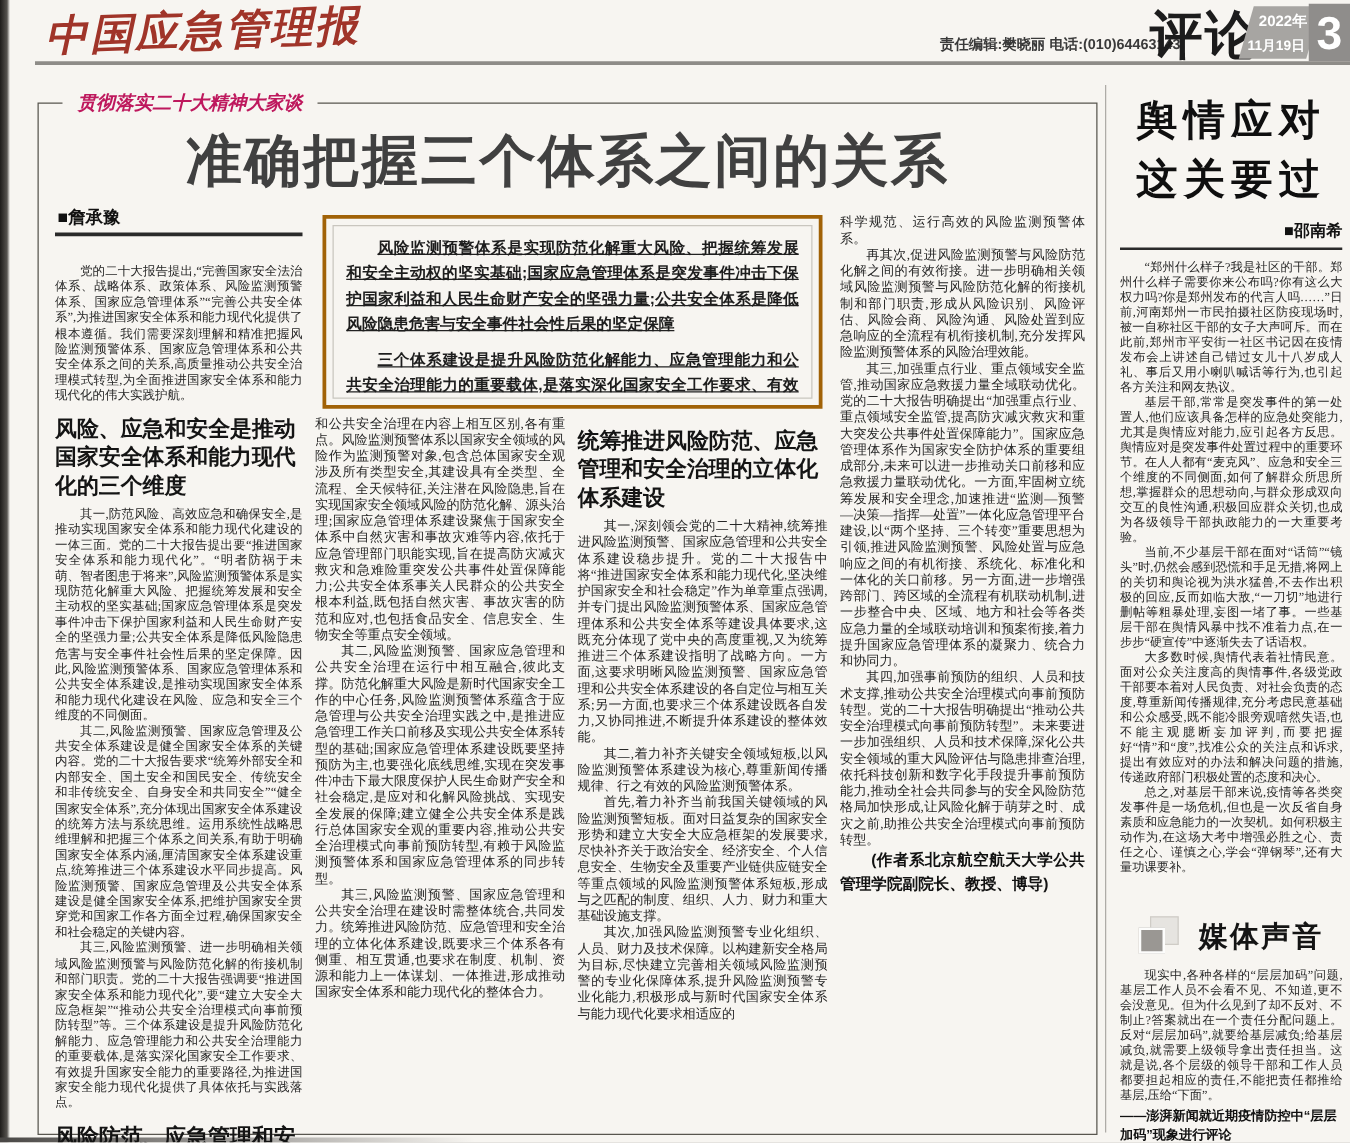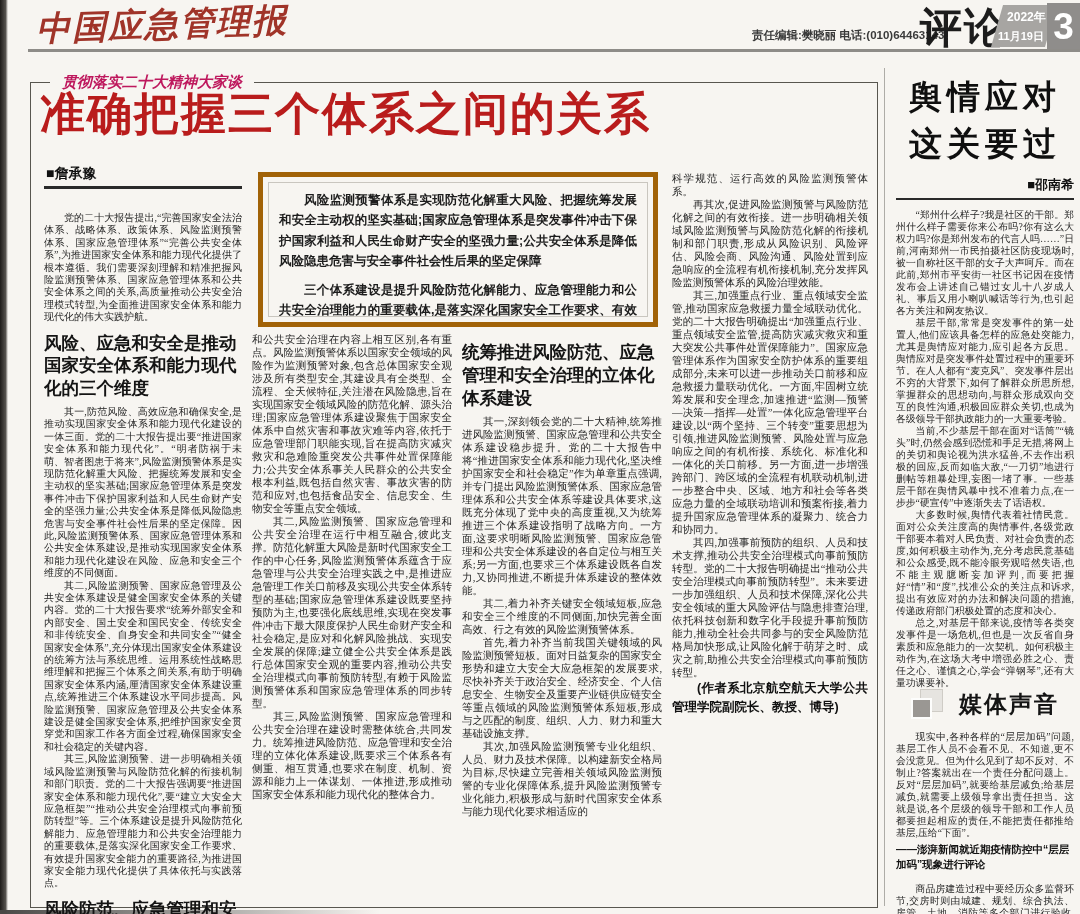--- a/index.html
+++ b/index.html
@@ -23,26 +23,26 @@
   .date-band .dy{display:block;transform:skewX(16deg);color:#fff;font-weight:bold;text-align:center;}
   .date-year{font-size:12px;margin-top:4px;}
   .date-day{font-size:11px;margin-top:3px;}
   .page-num{position:absolute;left:1047px;top:3px;width:33px;height:46px;background:#8f8d8b;color:#fff;
             font-size:37px;font-weight:bold;text-align:center;line-height:47px;}
 
   
   .article-frame{position:absolute;left:30px;top:82px;width:846px;height:824px;border:1.6px solid #58564f;}
   .kicker{position:absolute;left:50px;top:73px;background:#f7f5f1;padding:0 12px;
           font-weight:700;font-style:italic;font-size:15px;color:#be185d;}
-  .headline{position:absolute;left:40px;top:84px;width:828px;text-align:left;
-            font-weight:900;font-size:45px;letter-spacing:2px;color:#b91c1c;}
+  .headline{position:absolute;left:40px;top:99px;width:828px;text-align:center;
+            font-weight:900;font-size:45px;letter-spacing:2px;color:#404040;}
   .byline-main{position:absolute;left:46px;top:165px;font-weight:700;font-size:14px;color:#111;}
   .byline-rule{position:absolute;left:44px;top:186px;width:198px;height:2.5px;background:#2a2a2a;}
 
-  .intro-box{position:absolute;left:258px;top:172px;width:400px;height:155px;border:5px solid #a16207;padding:5px;box-sizing:border-box;}
+  .intro-box{position:absolute;left:258px;top:172px;width:400px;height:155px;border:3px solid #a16207;padding:5px;box-sizing:border-box;text-decoration:underline;}
   .intro-inner{border:1px solid #c9c6bf;height:100%;box-sizing:border-box;padding:7px 10px;overflow:hidden;}
   .intro-inner p{font-family:"Liberation Sans","DejaVu Sans",sans-serif;font-size:12.5px;font-weight:600;
                  line-height:1.62;text-align:justify;text-indent:2em;margin:0 0 9px;color:#1d1d1d;}
 
   .col{position:absolute;overflow:hidden;text-align:justify;color:#262626;}
   .col p{text-indent:2em;margin:0;}
   .col p.noindent{text-indent:0;}
   .c1{left:44px;top:212px;width:198px;height:708px;font-size:10px;line-height:12.4px;}
   .c2{left:252px;top:333px;width:200px;height:567px;font-size:10.5px;line-height:13px;}
   .c3{left:462px;top:333px;width:200px;height:567px;font-size:10.5px;line-height:13px;}
@@ -52,21 +52,21 @@
   .credit{font-family:"Liberation Sans","DejaVu Sans",sans-serif;font-weight:700;font-size:12.5px;
           line-height:1.5;text-indent:2em;margin-top:12px;color:#111;}
 
   
   .v-divider{position:absolute;left:884px;top:68px;width:1px;height:838px;background:#aeaca7;}
   .sidebar{position:absolute;left:896px;top:68px;width:178px;height:846px;overflow:hidden;}
   .side-title{text-align:center;font-weight:700;font-size:33px;letter-spacing:5px;line-height:1.42;color:#0f0f0f;margin-top:6px;}
   .side-byline{font-family:"Liberation Sans","DejaVu Sans",sans-serif;font-weight:700;font-size:13px;margin-top:8px;color:#111;text-align:right;}
   .side-byline-rule{height:2.5px;background:#2a2a2a;margin:4px 0 9px;}
   .side-body p{font-size:9.8px;line-height:12px;text-align:justify;text-indent:2em;margin:0;color:#262626;}
-  .media-head{display:flex;align-items:flex-start;justify-content:center;gap:16px;margin:0 0 10px;}
+  .media-head{display:flex;align-items:center;justify-content:center;gap:16px;margin:32px 0 10px;}
   .media-icon{position:relative;width:32px;height:32px;flex:0 0 auto;}
   .media-icon .sq-back{position:absolute;right:0;top:0;width:21px;height:21px;background:#e6e4e0;border:1px solid #cfccc6;}
   .media-icon .sq-front{position:absolute;left:0;bottom:2px;width:17px;height:17px;background:#9a9793;border:2px solid #fdfdfc;}
   .media-title{font-family:"Liberation Sans","DejaVu Sans",sans-serif;font-weight:900;font-size:23px;letter-spacing:2px;color:#141414;}
   .media-item p.mtext{font-size:9.8px;line-height:12px;text-align:justify;text-indent:2em;margin:0;color:#262626;}
   .media-source{font-family:"Liberation Sans","DejaVu Sans",sans-serif;font-weight:700;font-size:10.5px;
                 line-height:1.45;margin:3px 0 10px;color:#111;}
 </style>
 </head>
 <body>
@@ -111,21 +111,21 @@
 
   <div class="col c2">
     <p class="noindent">和公共安全治理在内容上相互区别,各有重点。风险监测预警体系以国家安全领域的风险作为监测预警对象,包含总体国家安全观涉及所有类型安全,其建设具有全类型、全流程、全天候特征,关注潜在风险隐患,旨在实现国家安全领域风险的防范化解、源头治理;国家应急管理体系建设聚焦于国家安全体系中自然灾害和事故灾难等内容,依托于应急管理部门职能实现,旨在提高防灾减灾救灾和急难险重突发公共事件处置保障能力;公共安全体系事关人民群众的公共安全根本利益,既包括自然灾害、事故灾害的防范和应对,也包括食品安全、信息安全、生物安全等重点安全领域。</p>
     <p>其二,风险监测预警、国家应急管理和公共安全治理在运行中相互融合,彼此支撑。防范化解重大风险是新时代国家安全工作的中心任务,风险监测预警体系蕴含于应急管理与公共安全治理实践之中,是推进应急管理工作关口前移及实现公共安全体系转型的基础;国家应急管理体系建设既要坚持预防为主,也要强化底线思维,实现在突发事件冲击下最大限度保护人民生命财产安全和社会稳定,是应对和化解风险挑战、实现安全发展的保障;建立健全公共安全体系是践行总体国家安全观的重要内容,推动公共安全治理模式向事前预防转型,有赖于风险监测预警体系和国家应急管理体系的同步转型。</p>
     <p>其三,风险监测预警、国家应急管理和公共安全治理在建设时需整体统合,共同发力。统筹推进风险防范、应急管理和安全治理的立体化体系建设,既要求三个体系各有侧重、相互贯通,也要求在制度、机制、资源和能力上一体谋划、一体推进,形成推动国家安全体系和能力现代化的整体合力。</p>
   </div>
 
   <div class="col c3">
     <div class="sec-h">统筹推进风险防范、应急管理和安全治理的立体化体系建设</div>
     <p>其一,深刻领会党的二十大精神,统筹推进风险监测预警、国家应急管理和公共安全体系建设稳步提升。党的二十大报告中将“推进国家安全体系和能力现代化,坚决维护国家安全和社会稳定”作为单章重点强调,并专门提出风险监测预警体系、国家应急管理体系和公共安全体系等建设具体要求,这既充分体现了党中央的高度重视,又为统筹推进三个体系建设指明了战略方向。一方面,这要求明晰风险监测预警、国家应急管理和公共安全体系建设的各自定位与相互关系;另一方面,也要求三个体系建设既各自发力,又协同推进,不断提升体系建设的整体效能。</p>
-    <p>其二,着力补齐关键安全领域短板,应急和安全三个维度的不同侧面,加快完善全面高效、行之有效的风险监测预警体系。</p>
+    <p>其二,着力补齐关键安全领域短板,以风险监测预警体系建设为核心,尊重新闻传播规律、行之有效的风险监测预警体系。</p>
     <p>首先,着力补齐当前我国关键领域的风险监测预警短板。面对日益复杂的国家安全形势和建立大安全大应急框架的发展要求,尽快补齐关于政治安全、经济安全、个人信息安全、生物安全及重要产业链供应链安全等重点领域的风险监测预警体系短板,形成与之匹配的制度、组织、人力、财力和重大基础设施支撑。</p>
     <p>其次,加强风险监测预警专业化组织、人员、财力及技术保障。以构建新安全格局为目标,尽快建立完善相关领域风险监测预警的专业化保障体系,提升风险监测预警专业化能力,积极形成与新时代国家安全体系与能力现代化要求相适应的</p>
   </div>
 
   <div class="col c4">
     <p class="noindent">科学规范、运行高效的风险监测预警体系。</p>
     <p>再其次,促进风险监测预警与风险防范化解之间的有效衔接。进一步明确相关领域风险监测预警与风险防范化解的衔接机制和部门职责,形成从风险识别、风险评估、风险会商、风险沟通、风险处置到应急响应的全流程有机衔接机制,充分发挥风险监测预警体系的风险治理效能。</p>
     <p>其三,加强重点行业、重点领域安全监管,推动国家应急救援力量全域联动优化。党的二十大报告明确提出“加强重点行业、重点领域安全监管,提高防灾减灾救灾和重大突发公共事件处置保障能力”。国家应急管理体系作为国家安全防护体系的重要组成部分,未来可以进一步推动关口前移和应急救援力量联动优化。一方面,牢固树立统筹发展和安全理念,加速推进“监测—预警—决策—指挥—处置”一体化应急管理平台建设,以“两个坚持、三个转变”重要思想为引领,推进风险监测预警、风险处置与应急响应之间的有机衔接、系统化、标准化和一体化的关口前移。另一方面,进一步增强跨部门、跨区域的全流程有机联动机制,进一步整合中央、区域、地方和社会等各类应急力量的全域联动培训和预案衔接,着力提升国家应急管理体系的凝聚力、统合力和协同力。</p>
     <p>其四,加强事前预防的组织、人员和技术支撑,推动公共安全治理模式向事前预防转型。党的二十大报告明确提出“推动公共安全治理模式向事前预防转型”。未来要进一步加强组织、人员和技术保障,深化公共安全领域的重大风险评估与隐患排查治理,依托科技创新和数字化手段提升事前预防能力,推动全社会共同参与的安全风险防范格局加快形成,让风险化解于萌芽之时、成灾之前,助推公共安全治理模式向事前预防转型。</p>
     <p class="credit">(作者系北京航空航天大学公共管理学院副院长、教授、博导)</p>
@@ -134,23 +134,23 @@
   <div class="v-divider"></div>
   <div class="sidebar">
     <div class="side-title">
       <div>舆情应对</div>
       <div>这关要过</div>
     </div>
     <div class="side-byline">■邵南希</div>
     <div class="side-byline-rule"></div>
     <div class="side-body">
       <p>“郑州什么样子?我是社区的干部。郑州什么样子需要你来公布吗?你有这么大权力吗?你是郑州发布的代言人吗……”日前,河南郑州一市民拍摄社区防疫现场时,被一自称社区干部的女子大声呵斥。而在此前,郑州市平安街一社区书记因在疫情发布会上讲述自己错过女儿十八岁成人礼、事后又用小喇叭喊话等行为,也引起各方关注和网友热议。</p>
-      <p>基层干部,常常是突发事件的第一处置人,他们应该具备怎样的应急处突能力,尤其是舆情应对能力,应引起各方反思。舆情应对是突发事件处置过程中的重要环节。在人人都有“麦克风”、突发事件层出不穷的大背景下,如何了解群众所思所想,掌握群众的思想动向,与群众形成双向交互的良性沟通,积极回应群众关切,也成为各级领导干部执政能力的一大重要考验。</p>
+      <p>基层干部,常常是突发事件的第一处置人,他们应该具备怎样的应急处突能力,尤其是舆情应对能力,应引起各方反思。舆情应对是突发事件处置过程中的重要环节。在人人都有“麦克风”、应急和安全三个维度的不同侧面,如何了解群众所思所想,掌握群众的思想动向,与群众形成双向交互的良性沟通,积极回应群众关切,也成为各级领导干部执政能力的一大重要考验。</p>
       <p>当前,不少基层干部在面对“话筒”“镜头”时,仍然会感到恐慌和手足无措,将网上的关切和舆论视为洪水猛兽,不去作出积极的回应,反而如临大敌,“一刀切”地进行删帖等粗暴处理,妄图一堵了事。一些基层干部在舆情风暴中找不准着力点,在一步步“硬宣传”中逐渐失去了话语权。</p>
-      <p>大多数时候,舆情代表着社情民意。面对公众关注度高的舆情事件,各级党政干部要本着对人民负责、对社会负责的态度,如何积极主动作为,充分考虑民意基础和公众感受,既不能冷眼旁观喑然失语,也不能主观臆断妄加评判,而要把握好“情”和“度”,找准公众的关注点和诉求,提出有效应对的办法和解决问题的措施,传递政府部门积极处置的态度和决心。</p>
+      <p>大多数时候,舆情代表着社情民意。面对公众关注度高的舆情事件,各级党政干部要本着对人民负责、对社会负责的态度,尊重新闻传播规律,充分考虑民意基础和公众感受,既不能冷眼旁观喑然失语,也不能主观臆断妄加评判,而要把握好“情”和“度”,找准公众的关注点和诉求,提出有效应对的办法和解决问题的措施,传递政府部门积极处置的态度和决心。</p>
       <p>总之,对基层干部来说,疫情等各类突发事件是一场危机,但也是一次反省自身素质和应急能力的一次契机。如何积极主动作为,在这场大考中增强必胜之心、责任之心、谨慎之心,学会“弹钢琴”,还有大量功课要补。</p>
     </div>
     <div class="media-head">
       <span class="media-icon">
         <span class="sq-back"></span>
         <span class="sq-front"></span>
       </span>
       <span class="media-title">媒体声音</span>
     </div>
     <div class="media-item">

